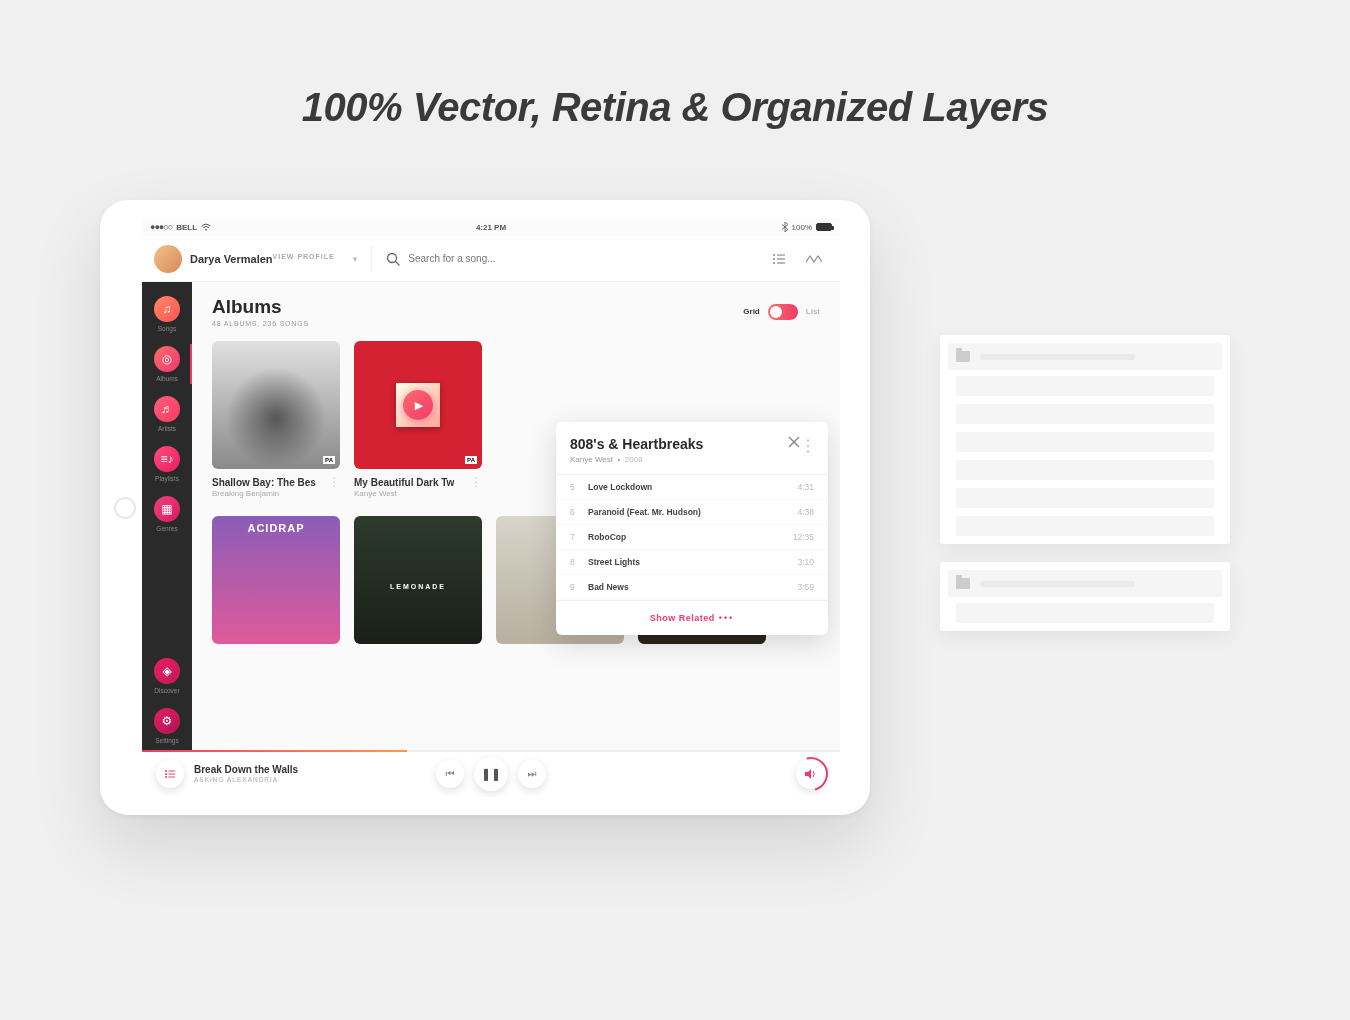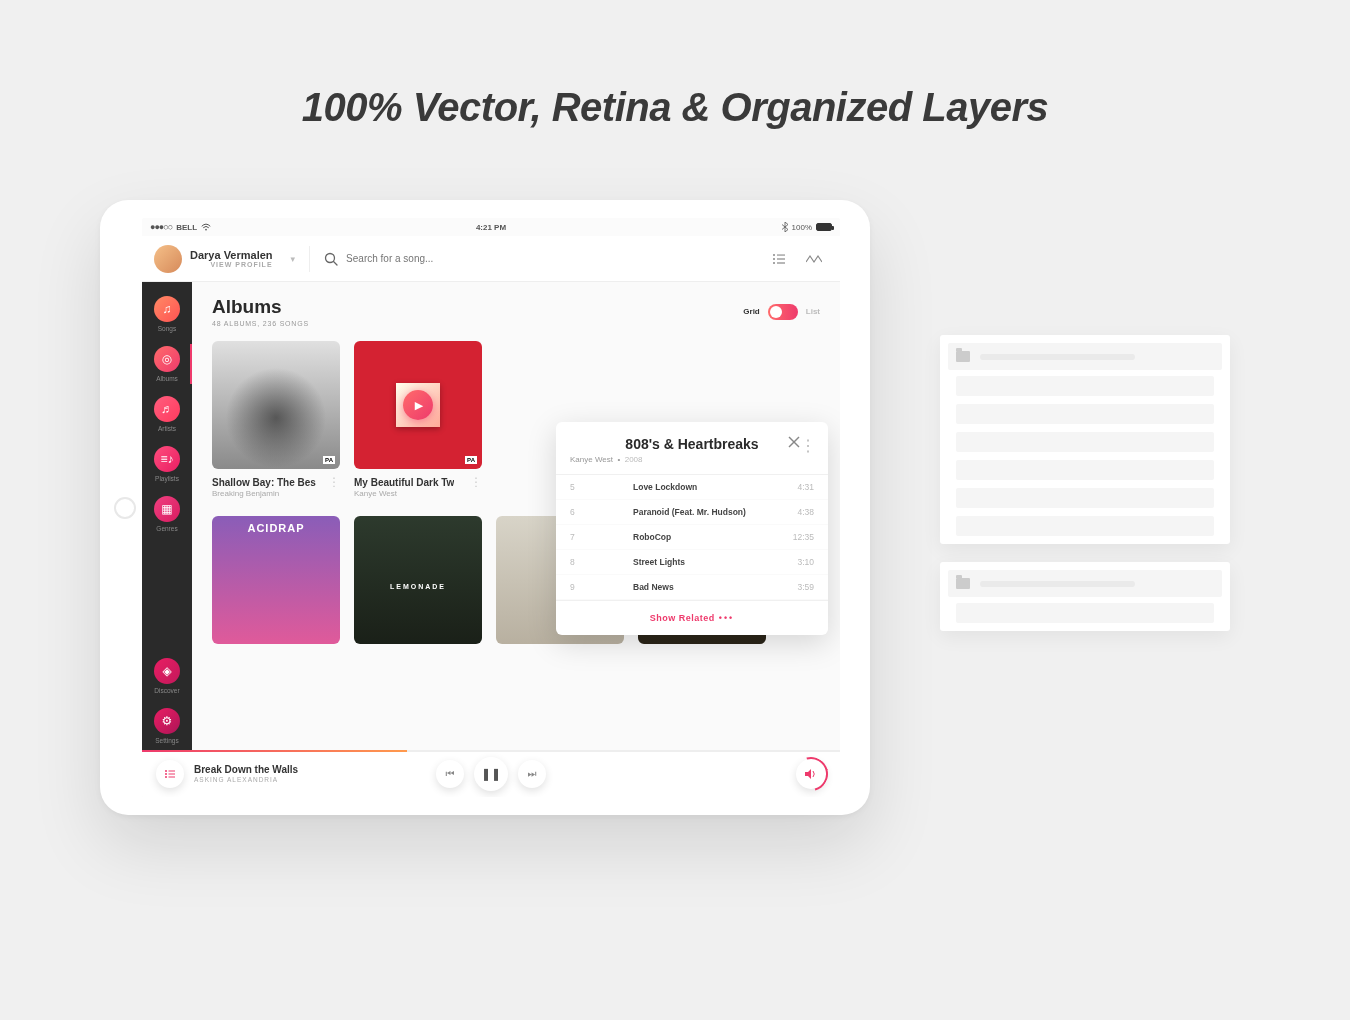--- a/index.html
+++ b/index.html
@@ -17,21 +17,21 @@
 .statusbar .carrier { margin-left: 4px; font-weight: 600; }
 .statusbar .wifi { margin-left: 4px; }
 .statusbar .time { position: absolute; left: 50%; transform: translateX(-50%); font-weight: 600; }
 .statusbar .right { margin-left: auto; display: flex; align-items: center; gap: 4px; }
 .battery-icon { width: 16px; height: 8px; border: 1px solid #333; border-radius: 2px; position: relative; }
 .battery-icon::after { content: ''; position: absolute; right: -3px; top: 2px; width: 2px; height: 4px; background: #333; border-radius: 0 1px 1px 0; }
 .battery-icon::before { content: ''; position: absolute; left: 0; top: 0; bottom: 0; right: 0; background: #333; }
 
 .topbar { height: 46px; display: flex; align-items: center; padding: 0 12px; border-bottom: 1px solid #eee; background: #fff; }
 .avatar { width: 28px; height: 28px; border-radius: 50%; background: linear-gradient(135deg, #f5c089, #d68a5a); margin-right: 8px; }
-.user-block { display: flex; flex-direction: column; align-items: flex-end; }
+.user-block { display: flex; flex-direction: row; }
 .user-name { font-size: 11px; font-weight: 700; color: #333; }
 .view-profile { font-size: 7px; letter-spacing: 1px; color: #aaa; font-weight: 600; }
 .chevron-down { margin-left: 18px; color: #bbb; font-size: 9px; }
 .divider-v { width: 1px; height: 26px; background: #eee; margin: 0 14px; }
 .search-icon { color: #777; margin-right: 8px; }
 .search-input { border: none; outline: none; font-size: 10px; color: #bbb; flex: 1; background: transparent; }
 .topbar-icons { display: flex; gap: 20px; color: #888; padding-right: 6px; }
 .topbar-icons span { cursor: pointer; }
 
 .body { display: flex; height: 468px; }
@@ -77,29 +77,29 @@
 .cover.c3 { background: linear-gradient(180deg, #8a5db8, #e05a9a); }
 .cover.c3::before { content:'ACIDRAP'; position:absolute; top:6px; left:0; right:0; text-align:center; color:#fff; font-weight:900; font-size:11px; letter-spacing:1px; }
 .cover.c4 { background: linear-gradient(180deg, #2d3a2d, #1a2018); }
 .cover.c4::before { content:'LEMONADE'; position:absolute; top:52%; left:0; right:0; text-align:center; color:#fff; font-weight:900; font-size:7px; letter-spacing:2px; }
 .cover.c5 { background: linear-gradient(180deg, #d8d4c8, #b8b0a0); }
 .cover.c6 { background: linear-gradient(180deg, #3a3428, #2a2418); }
 
 
 .popup { position: absolute; top: 140px; right: 12px; width: 272px; background: #fff; border-radius: 6px; box-shadow: 0 8px 30px rgba(0,0,0,0.15); z-index: 10; }
 .popup-head { padding: 14px 14px 10px; position: relative; }
-.popup-title { font-size: 14px; font-weight: 800; color: #2a2a2a; text-align: center; }
+.popup-title { font-size: 14px; font-weight: 800; color: #2a2a2a; }
 .popup-sub { font-size: 8px; color: #999; margin-top: 3px; }
 .popup-sub .year { color: #bbb; }
 .popup-close { position: absolute; top: 14px; right: 28px; color: #888; cursor: pointer; }
 .popup-menu { position: absolute; top: 14px; right: 12px; color: #bbb; cursor: pointer; }
 .tracklist { border-top: 1px solid #f0f0f0; }
 .track { display: flex; align-items: center; padding: 7px 14px; font-size: 8.5px; border-bottom: 1px solid #fafafa; }
 .track-num { width: 18px; color: #bbb; }
-.track-name { flex: 1; font-weight: 700; color: #444; white-space: nowrap; overflow: hidden; text-overflow: ellipsis; margin-right: 8px; margin-left: 45px; }
+.track-name { flex: 1; font-weight: 700; color: #444; white-space: nowrap; overflow: hidden; text-overflow: ellipsis; margin-right: 8px; }
 .track-time { color: #bbb; font-variant-numeric: tabular-nums; }
 .show-related { text-align: center; padding: 12px 0; font-size: 9px; font-weight: 700; color: #ee3a6c; letter-spacing: 0.5px; border-top: 1px solid #f0f0f0; }
 .show-related .d { letter-spacing: 2px; margin-left: 4px; }
 
 
 .player { position: absolute; bottom: 0; left: 0; right: 0; height: 47px; background: #fff; display: flex; align-items: center; padding: 0 14px; }
 .progress { position: absolute; top: 0; left: 0; right: 0; height: 2px; background: #eee; }
 .progress::after { content:''; position:absolute; left:0; top:0; bottom:0; width: 38%; background: linear-gradient(90deg, #ee3a6c, #ff9a4d); }
 .player-left { display: flex; align-items: center; gap: 10px; }
 .queue-btn { width: 28px; height: 28px; border-radius: 50%; background:#fff; box-shadow: 0 3px 8px rgba(0,0,0,0.12); display:flex; align-items:center; justify-content:center; color:#ee3a6c; font-size:12px; }

